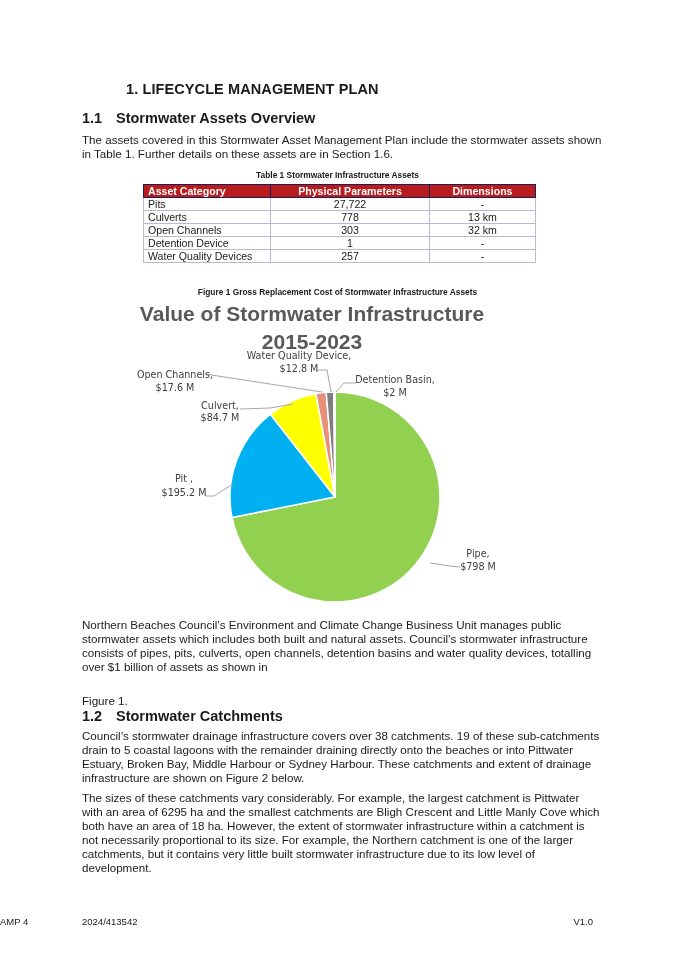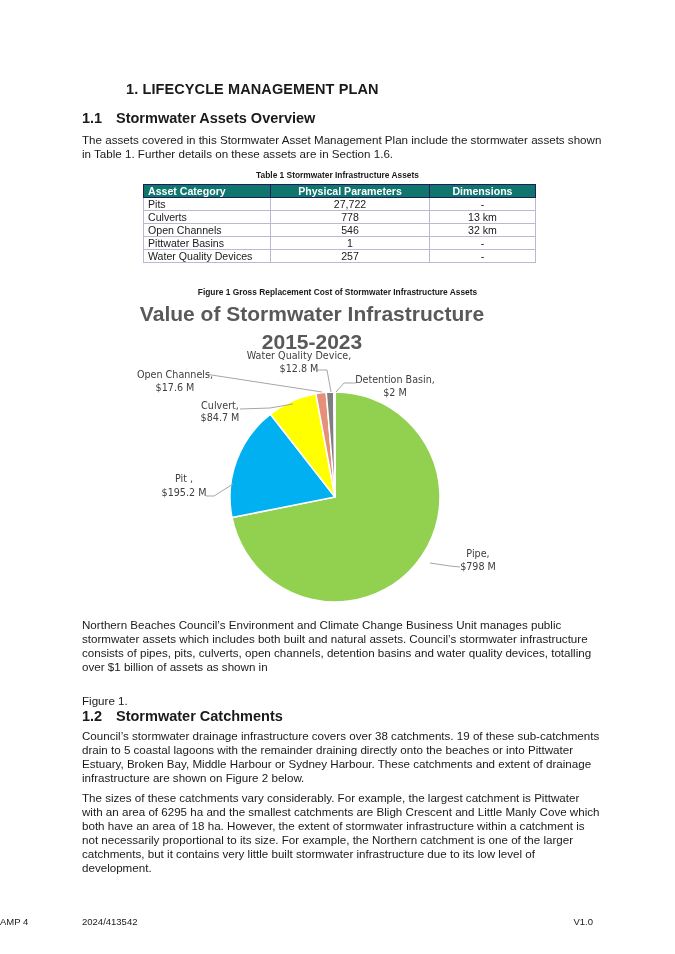--- a/index.html
+++ b/index.html
@@ -5,21 +5,21 @@
   html, body { margin: 0; padding: 0; background: #ffffff; }
   body { width: 675px; height: 954px; position: relative; overflow: hidden;
          font-family: "Liberation Sans", sans-serif; color: #1a1a1a; }
   .page { position: absolute; left: 0; top: 0; width: 675px; height: 954px; }
   .h1 { position: absolute; left: 82px; top: 81px; font-size: 14.5px; font-weight: bold; letter-spacing: 0.1px; margin-left: 44px; }
   .h2 { position: absolute; left: 82px; font-size: 14.5px; font-weight: bold; }
   .h2 .num { display: inline-block; width: 34px; }
   .p { position: absolute; left: 82px; width: 520px; font-size: 11.6px; line-height: 14.1px; }
   .caption { position: absolute; left: 0; width: 675px; text-align: center; font-size: 8.4px; font-weight: bold; }
   table.assets { position: absolute; left: 143px; top: 184px; width: 393px; border-collapse: collapse; font-size: 10.6px; }
-  table.assets th { background: #0f766e; color: #ffffff; font-weight: bold; height: 12px; padding: 0 4px; line-height: 12px; border: 1px solid #1f1c5c; }
+  table.assets th { background: #b91c1c; color: #ffffff; font-weight: bold; height: 12px; padding: 0 4px; line-height: 12px; border: 1px solid #1f1c5c; }
   table.assets td { height: 12px; line-height: 12px; padding: 0 4px; border: 1px solid #b9b9d4; }
   table.assets th:first-child, table.assets td:first-child { text-align: left; width: 118px; }
   table.assets th:nth-child(2), table.assets td:nth-child(2) { text-align: center; width: 150px; }
   table.assets th:nth-child(3), table.assets td:nth-child(3) { text-align: center; }
   .chart-title { position: absolute; left: 0; width: 624px; text-align: center; font-size: 21px; font-weight: bold; color: #595959; }
   svg.pie { position: absolute; left: 0; top: 0; }
   .footer { position: absolute; top: 916px; font-size: 9.5px; }
 </style>
 </head>
 <body>
@@ -50,25 +50,25 @@
         <td>27,722</td>
         <td>-</td>
       </tr>
       <tr>
         <td>Culverts</td>
         <td>778</td>
         <td>13 km</td>
       </tr>
       <tr>
         <td>Open Channels</td>
-        <td>546</td>
+        <td>303</td>
         <td>32 km</td>
       </tr>
       <tr>
-        <td>Pittwater Basins</td>
+        <td>Detention Device</td>
         <td>1</td>
         <td>-</td>
       </tr>
       <tr>
         <td>Water Quality Devices</td>
         <td>257</td>
         <td>-</td>
       </tr>
     </tbody>
   </table>

